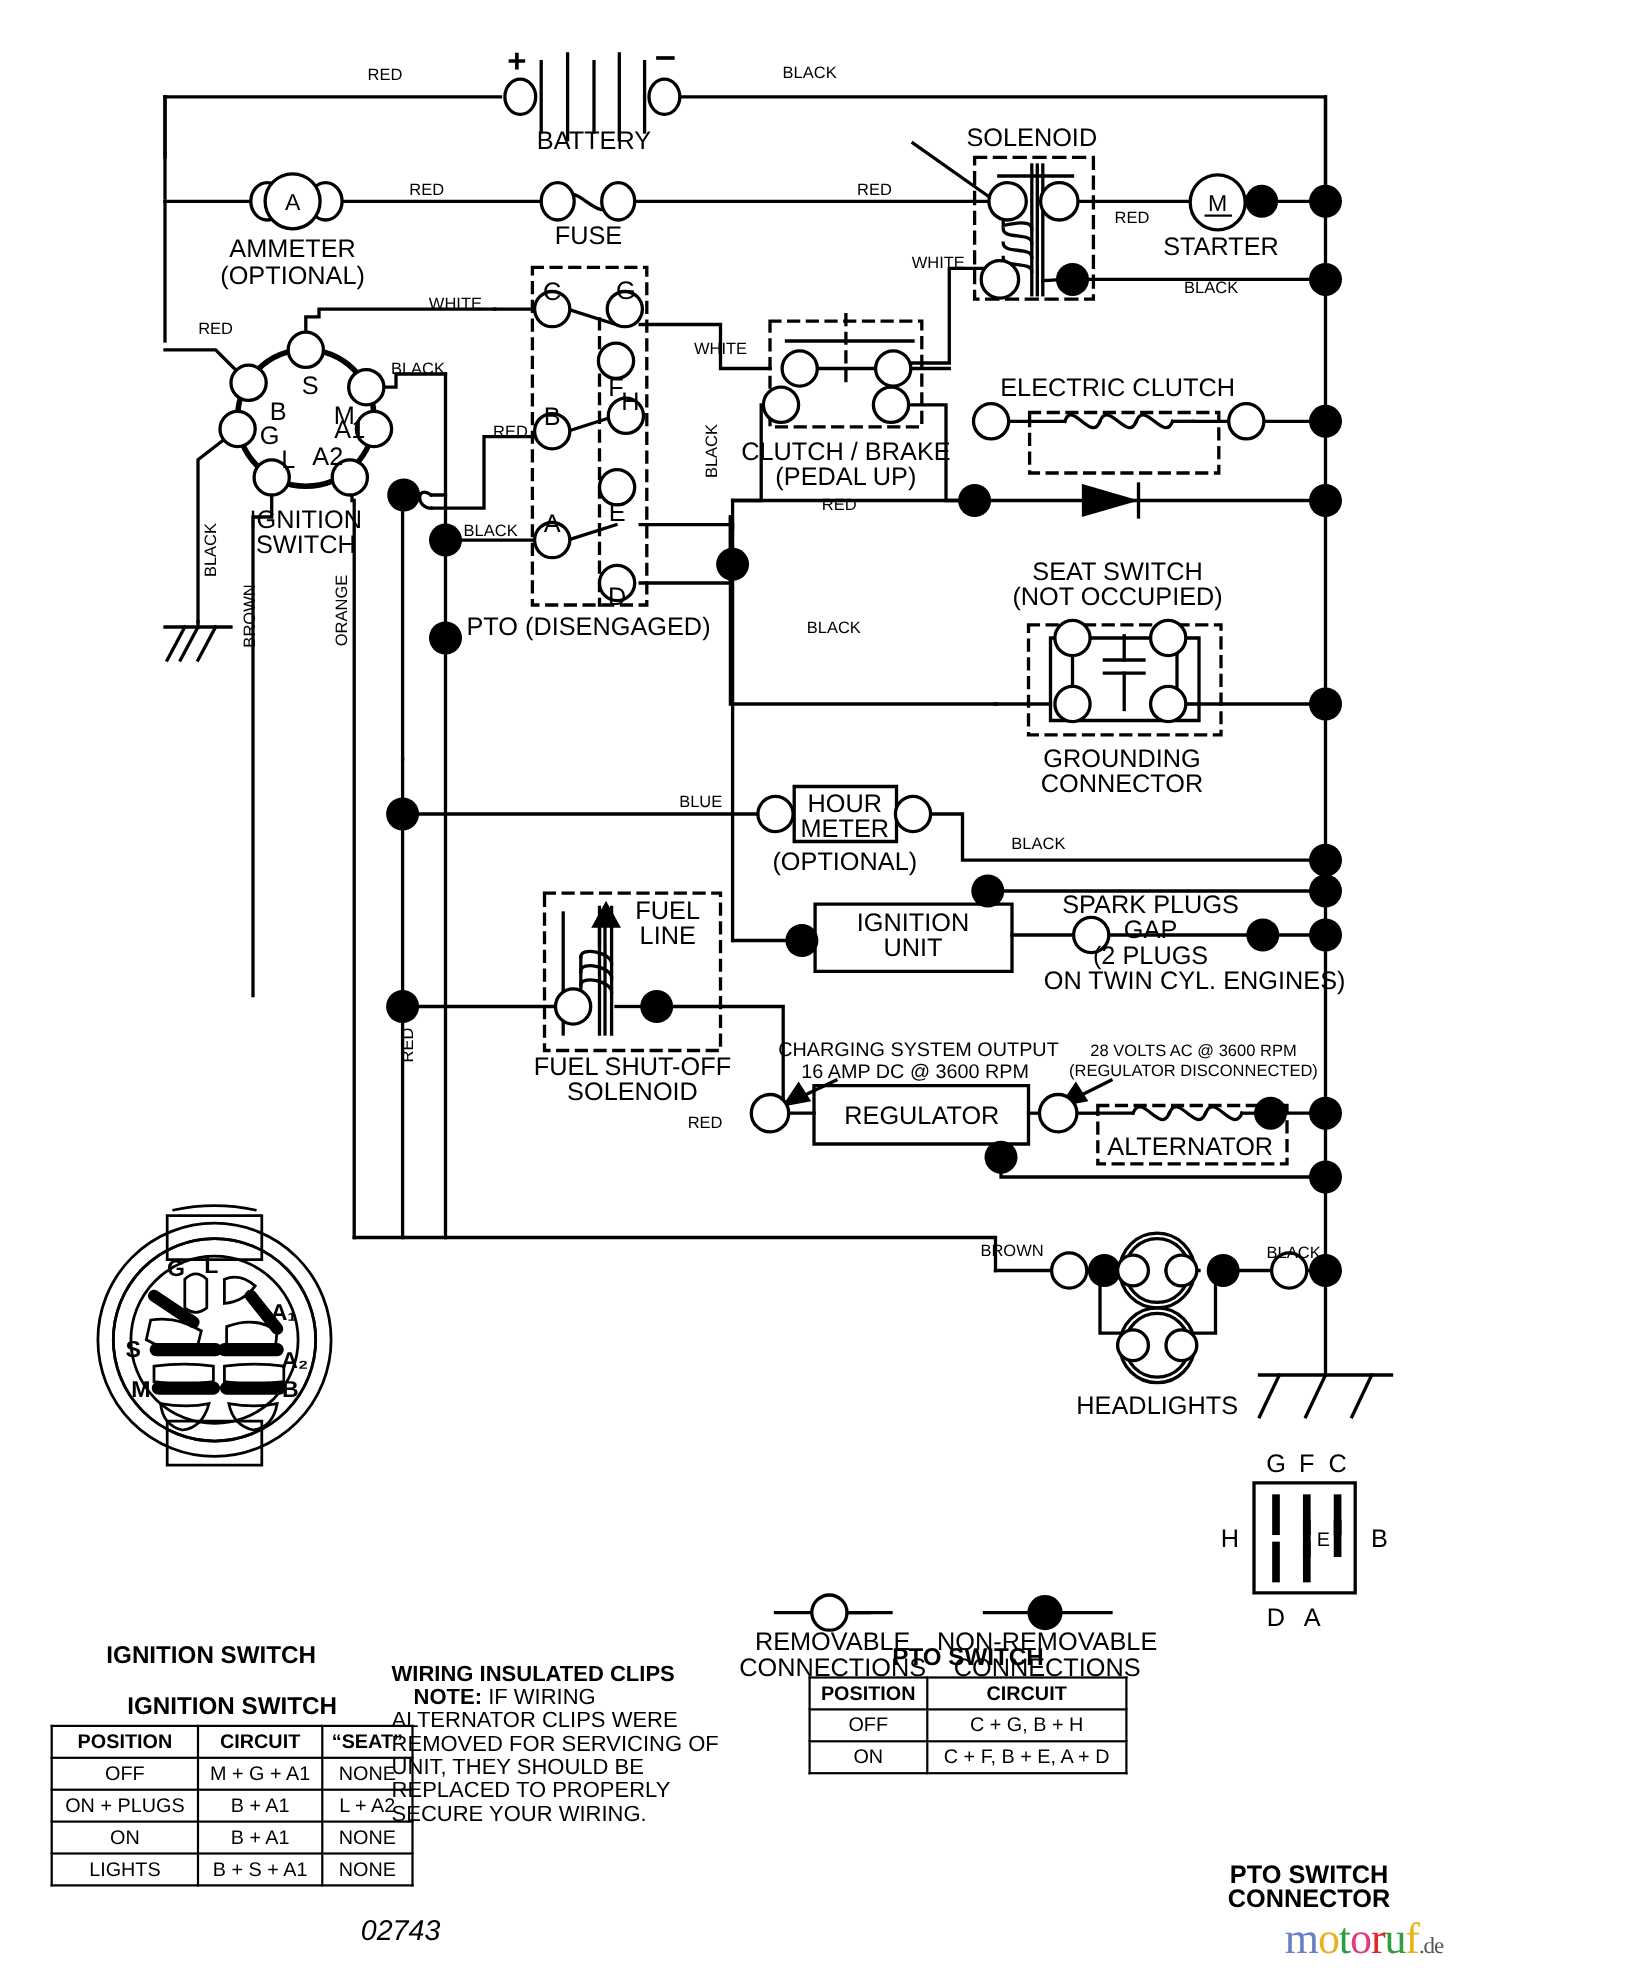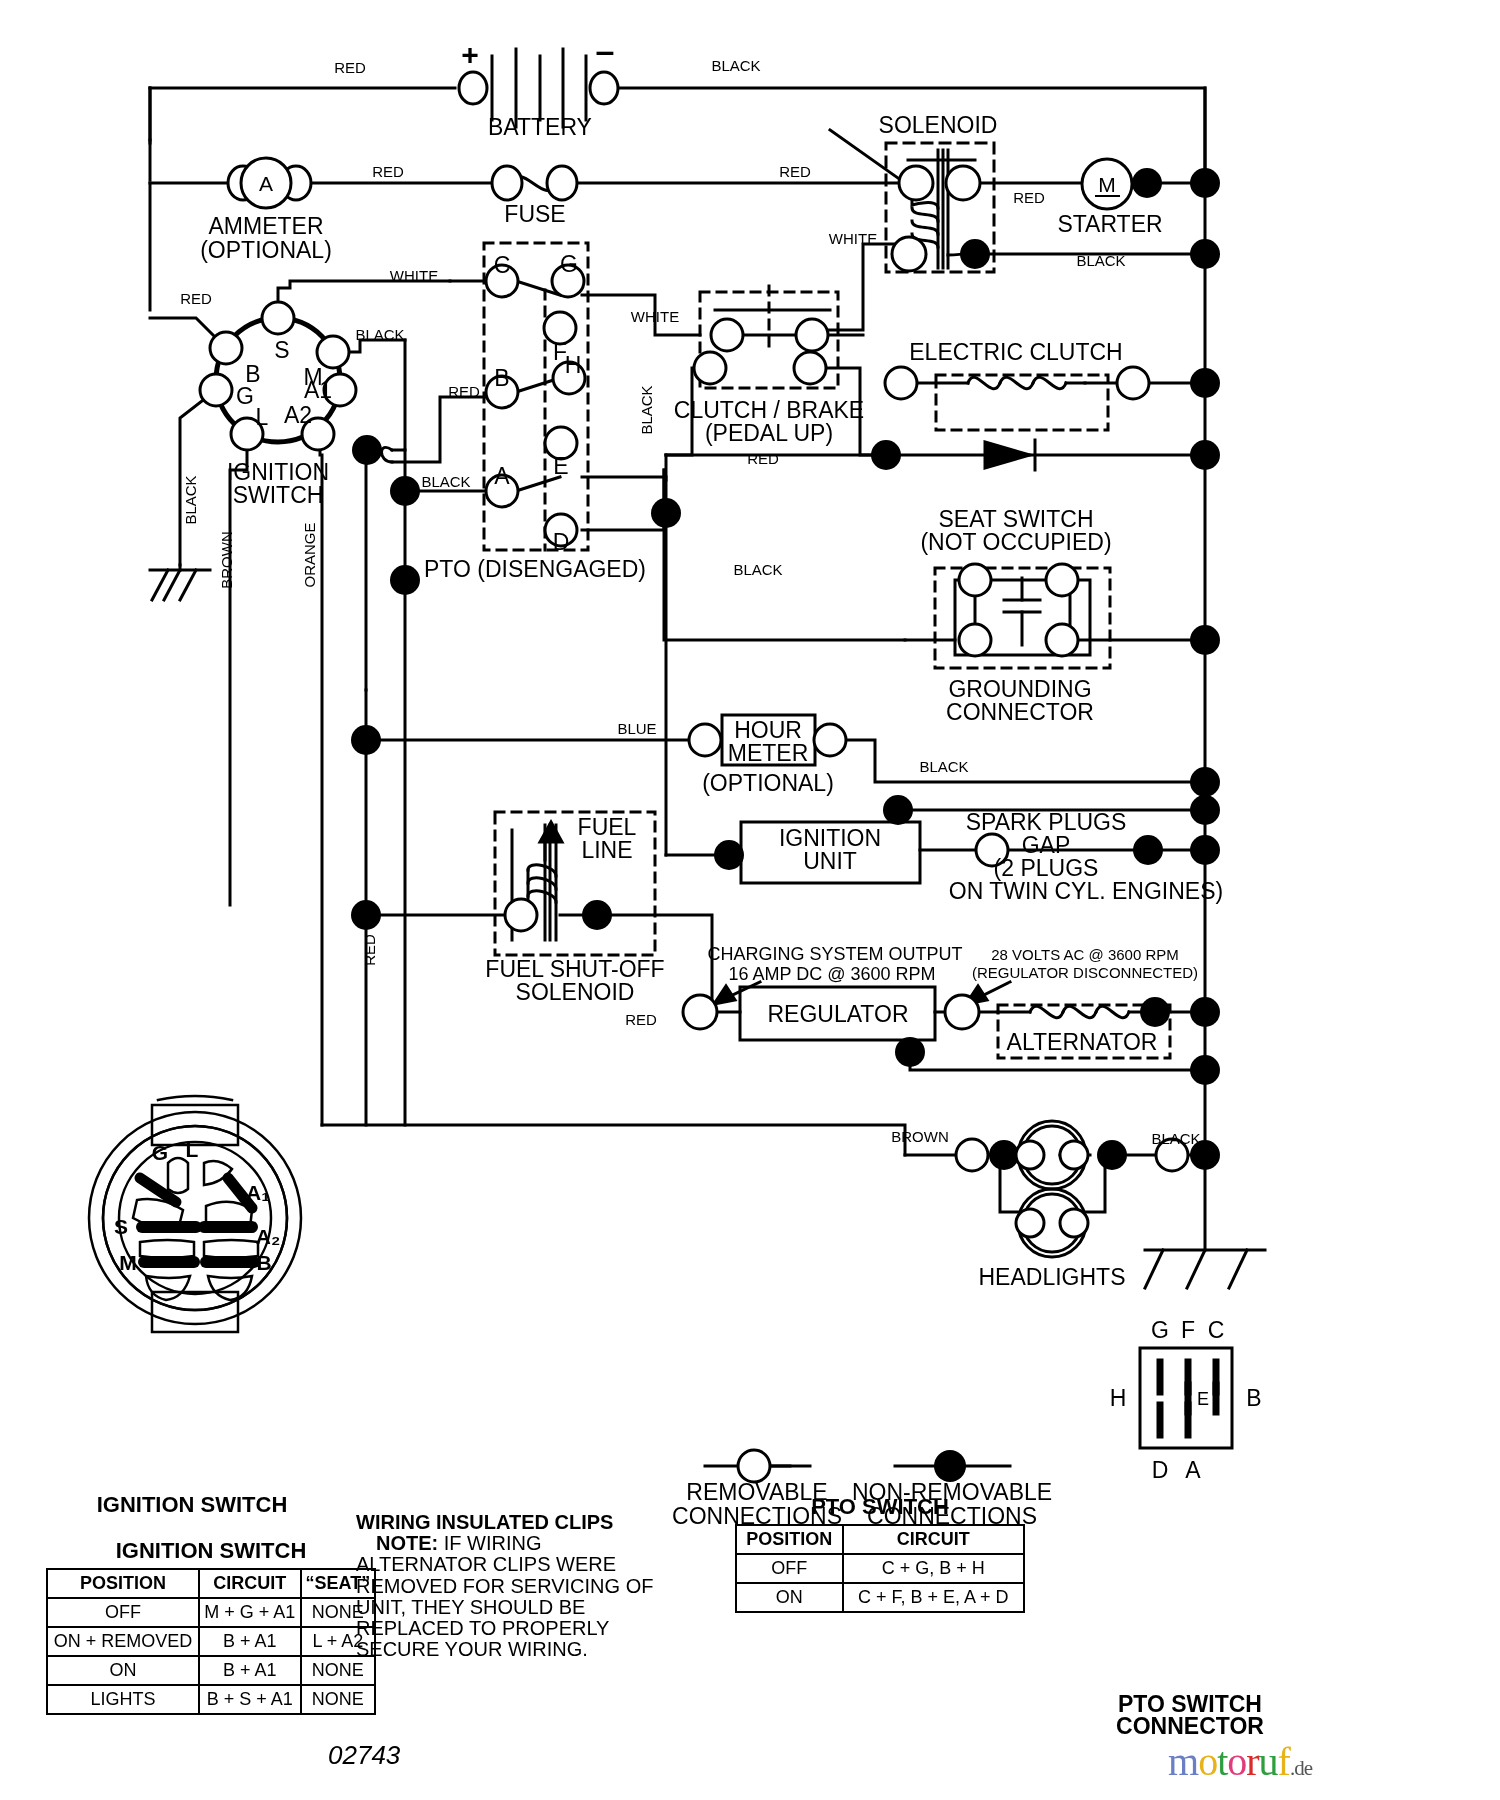--- a/index.html
+++ b/index.html
@@ -531,21 +531,21 @@
       <th>“SEAT”</th>
     </tr>
         </thead>
     <tbody>
       <tr>
         <td>OFF</td>
         <td>M + G + A1</td>
         <td>NONE</td>
       </tr>
       <tr>
-        <td>ON + REMOVED</td>
+        <td>ON + PLUGS</td>
         <td>B + A1</td>
         <td>L + A2</td>
       </tr>
       <tr>
         <td>ON</td>
         <td>B + A1</td>
         <td>NONE</td>
       </tr>
       <tr>
         <td>LIGHTS</td>

